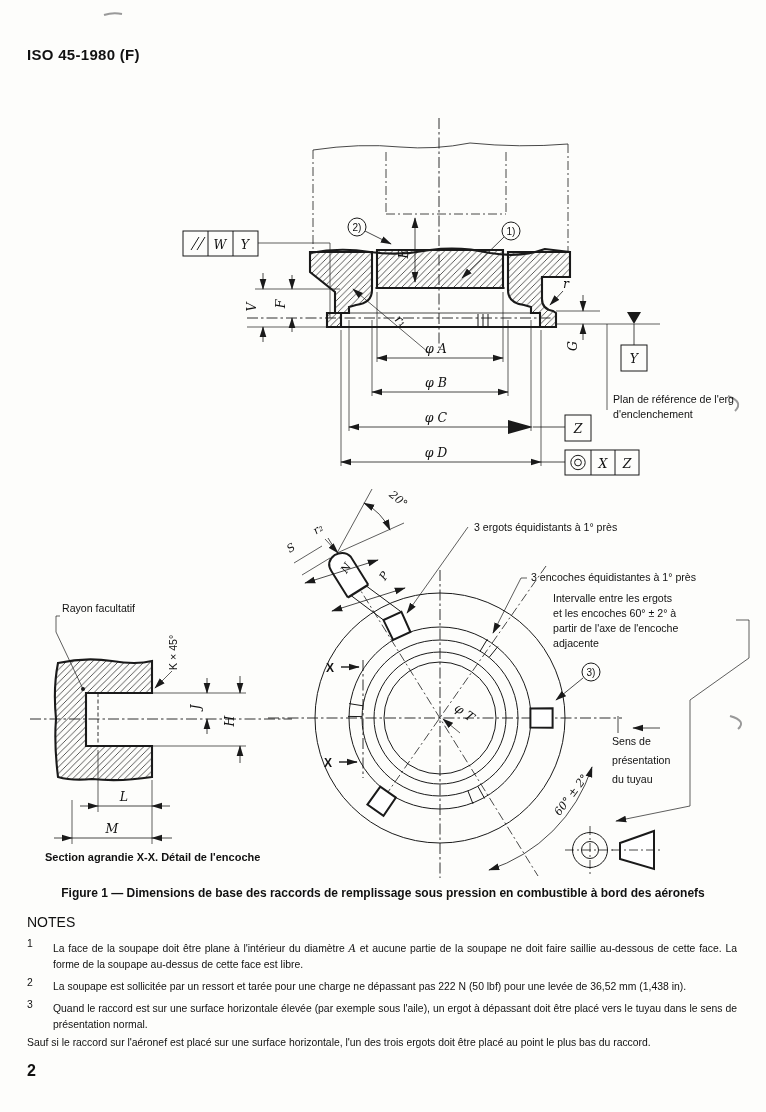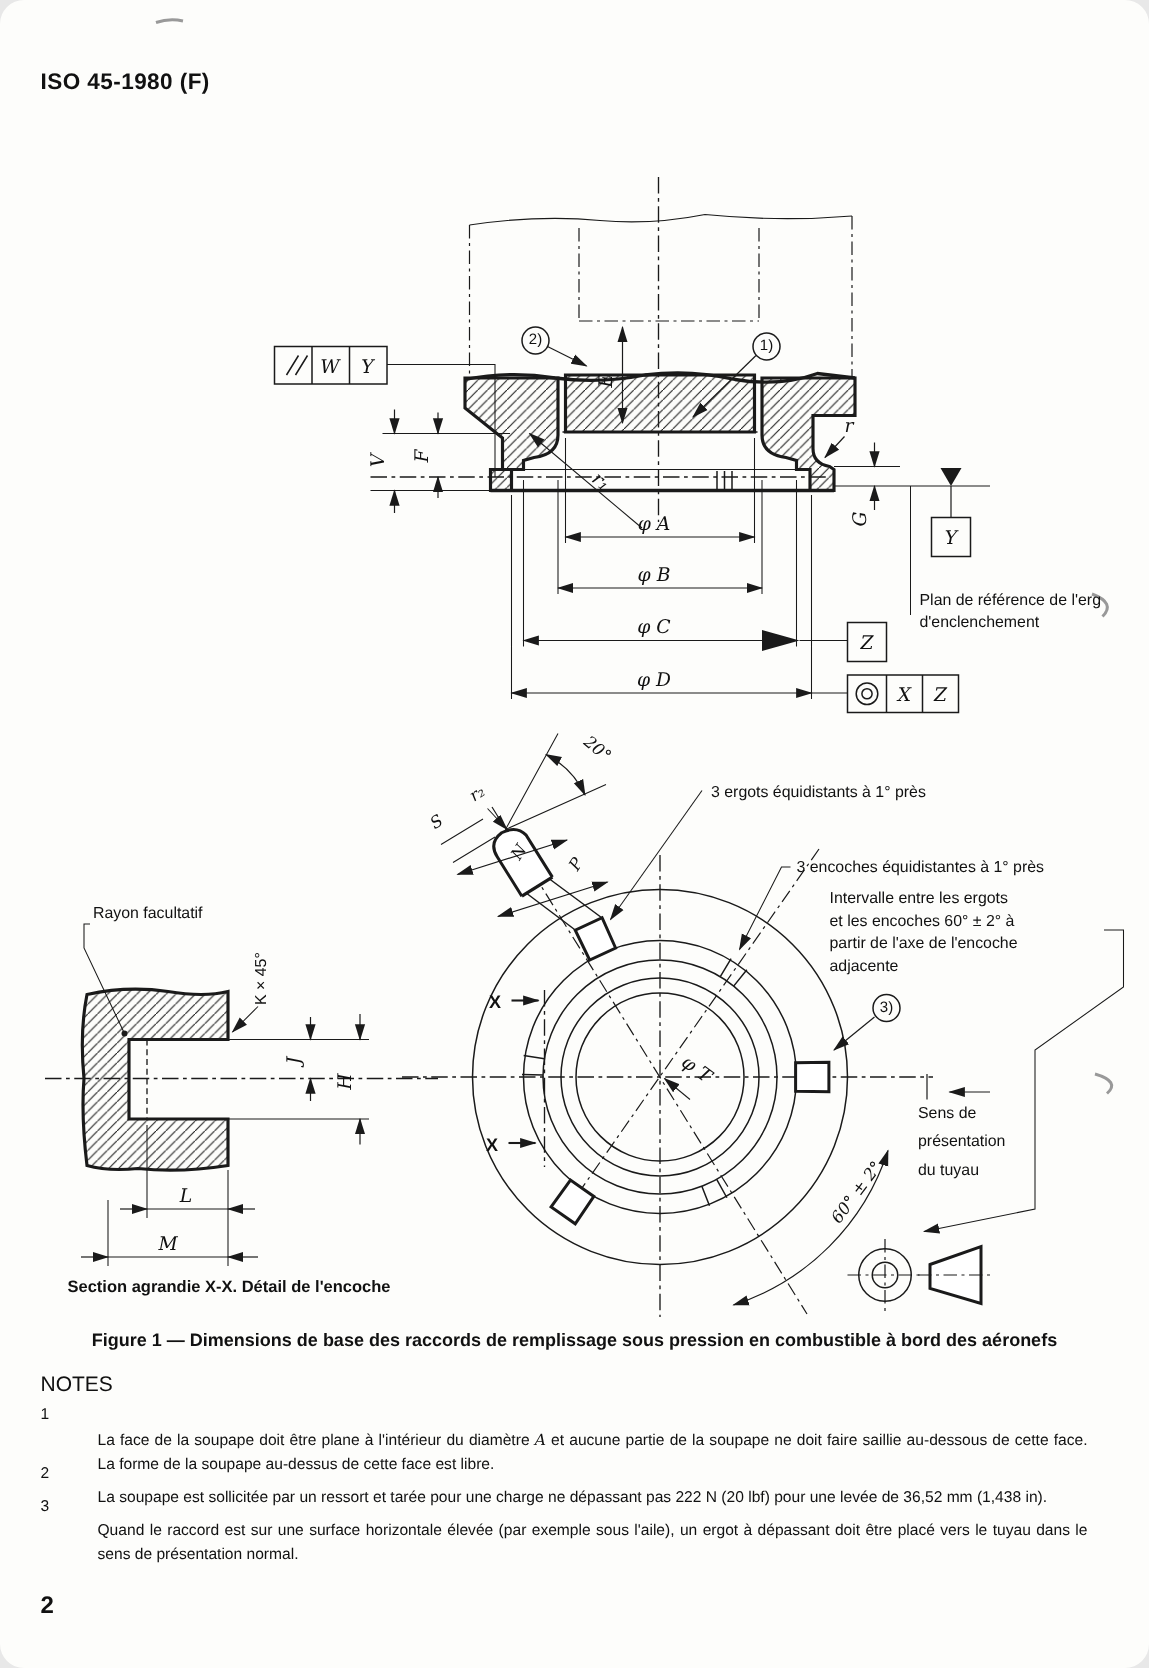--- a/index.html
+++ b/index.html
@@ -1,25 +1,25 @@
 <!DOCTYPE html>
 <html><head>
 <meta charset="utf-8">
 <style>
   html,body{margin:0;padding:0;background:#e8e8e8;}
   .page{position:relative;width:766px;height:1112px;background:#fdfdfb;margin:0 auto;
-        font-family:"Liberation Sans",sans-serif;color:#111;overflow:hidden;border-radius:16px;}
+        font-family:"Liberation Sans",sans-serif;color:#111;overflow:hidden;}
   .abs{position:absolute;}
   #hdr{left:27px;top:46px;font-size:15px;font-weight:bold;letter-spacing:.3px;}
   #cap{left:0;right:0;top:886px;text-align:center;font-size:12px;font-weight:bold;}
   #noteshead{left:27px;top:914px;font-size:14px;}
   .noteblk{left:27px;width:714px;font-size:10.4px;line-height:16px;}
   .nrow{display:flex;}
   .nnum{flex:0 0 22px;}
-  .nrow p{margin:16px;flex:1;text-align:justify;}
+  .nrow p{margin:4px;flex:1;text-align:justify;}
   .dia{font-family:"DejaVu Serif","Liberation Serif",serif;font-style:italic;}
   #footp{left:27px;top:1035px;width:714px;font-size:10.4px;line-height:16px;}
   #pgno{left:27px;top:1062px;font-size:16px;font-weight:bold;}
   svg{position:absolute;left:0;top:0;}
   .ln{stroke:#1a1a1a;fill:none;stroke-width:1;}
   .thin{stroke-width:.8;}
   .vthin{stroke-width:.7;}
   .med{stroke-width:1.4;}
   .thick{stroke-width:2.2;}
   .chain{stroke-dasharray:11 3 2.5 3;stroke-width:.9;}
@@ -309,22 +309,23 @@
   <div class="abs" id="cap">Figure 1 — Dimensions de base des raccords de remplissage sous pression en combustible à bord des aéronefs</div>
   <div class="abs" id="noteshead">NOTES</div>
 
   <div class="abs noteblk nrow" style="top:936px;">
     <span class="nnum">1</span>
     <p><span>La face de la soupape doit être plane à l'intérieur du diamètre </span><span class="dia">A</span><span> et aucune partie de la soupape ne doit faire saillie au-dessous de cette face. La forme de la soupape au-dessus de cette face est libre.</span></p>
   </div>
 
   <div class="abs noteblk nrow" style="top:975px;">
     <span class="nnum">2</span>
-    <p>La soupape est sollicitée par un ressort et tarée pour une charge ne dépassant pas 222 N (20 lbf) pour une levée de 36,52 mm (1,438 in).</p>
+    <p>La soupape est sollicitée par un ressort et tarée pour une charge ne dépassant pas 222 N (50 lbf) pour une levée de 36,52 mm (1,438 in).</p>
   </div>
 
   <div class="abs noteblk nrow" style="top:997px;">
     <span class="nnum">3</span>
     <p>Quand le raccord est sur une surface horizontale élevée (par exemple sous l'aile), un ergot à dépassant doit être placé vers le tuyau dans le sens de présentation normal.</p>
   </div>
 
+  <div class="abs" id="footp">Sauf si le raccord sur l'aéronef est placé sur une surface horizontale, l'un des trois ergots doit être placé au point le plus bas du raccord.</div>
   <div class="abs" id="pgno">2</div>
 </div>
 
 </body></html>

